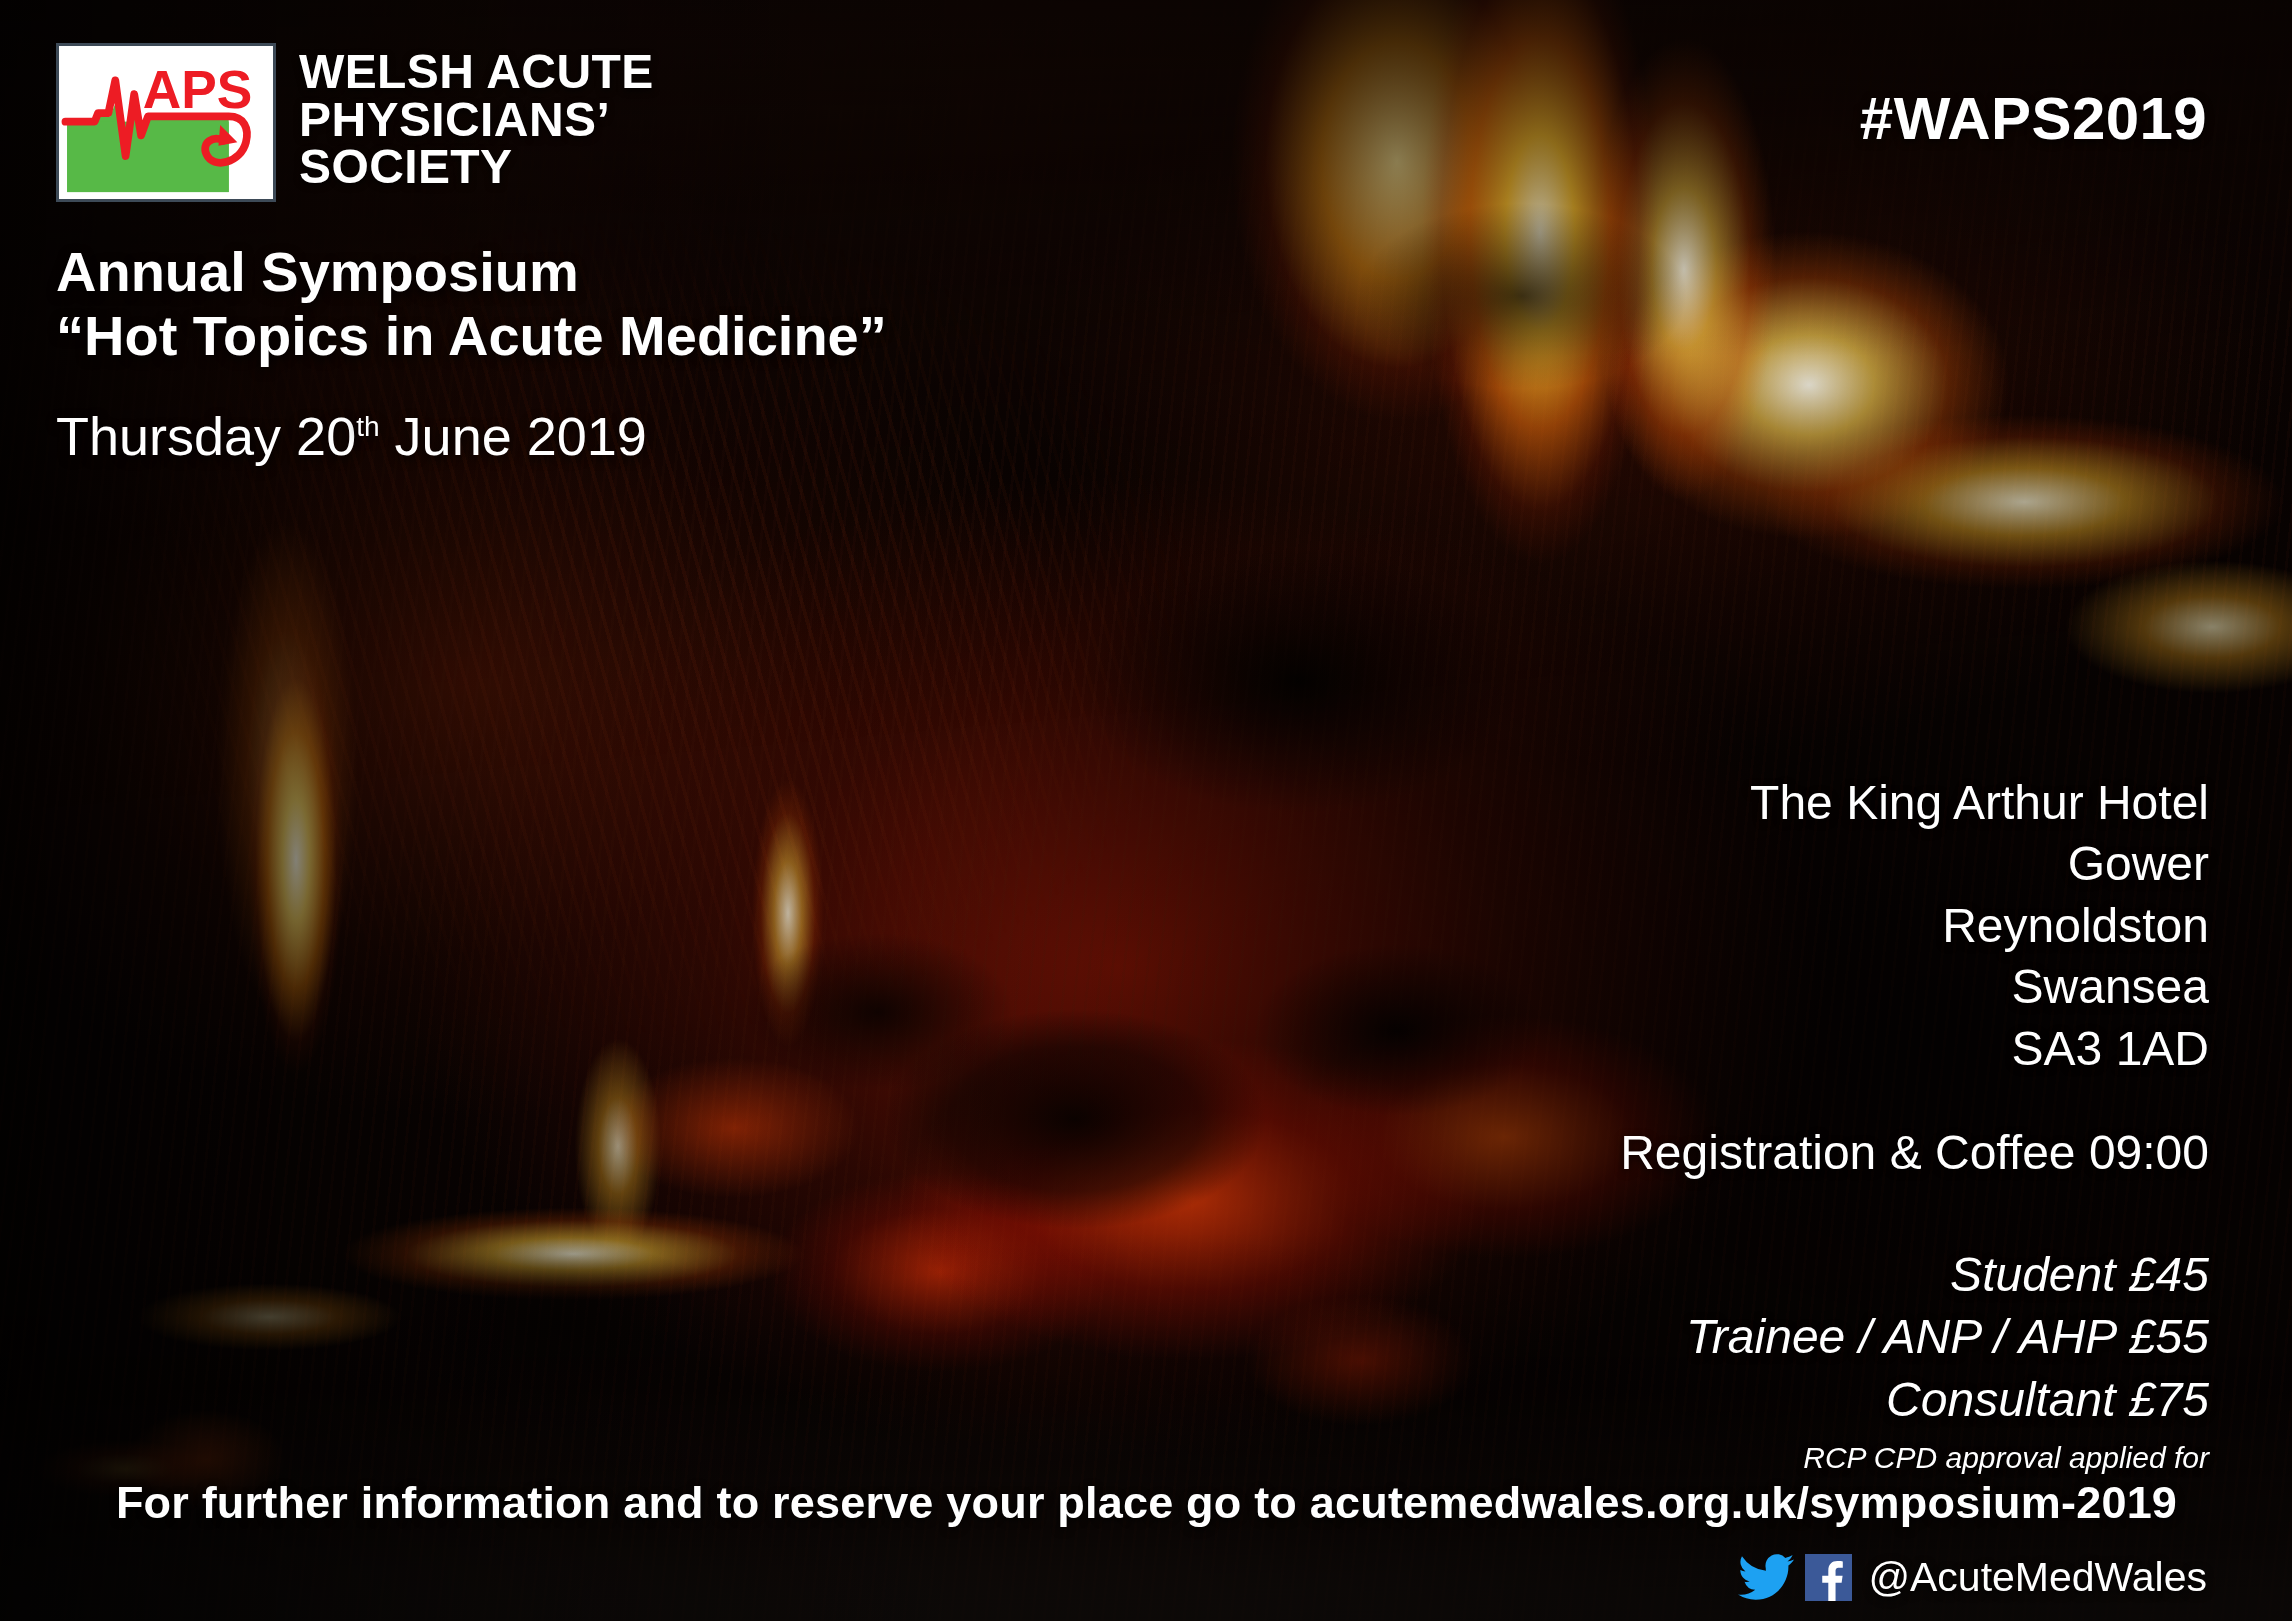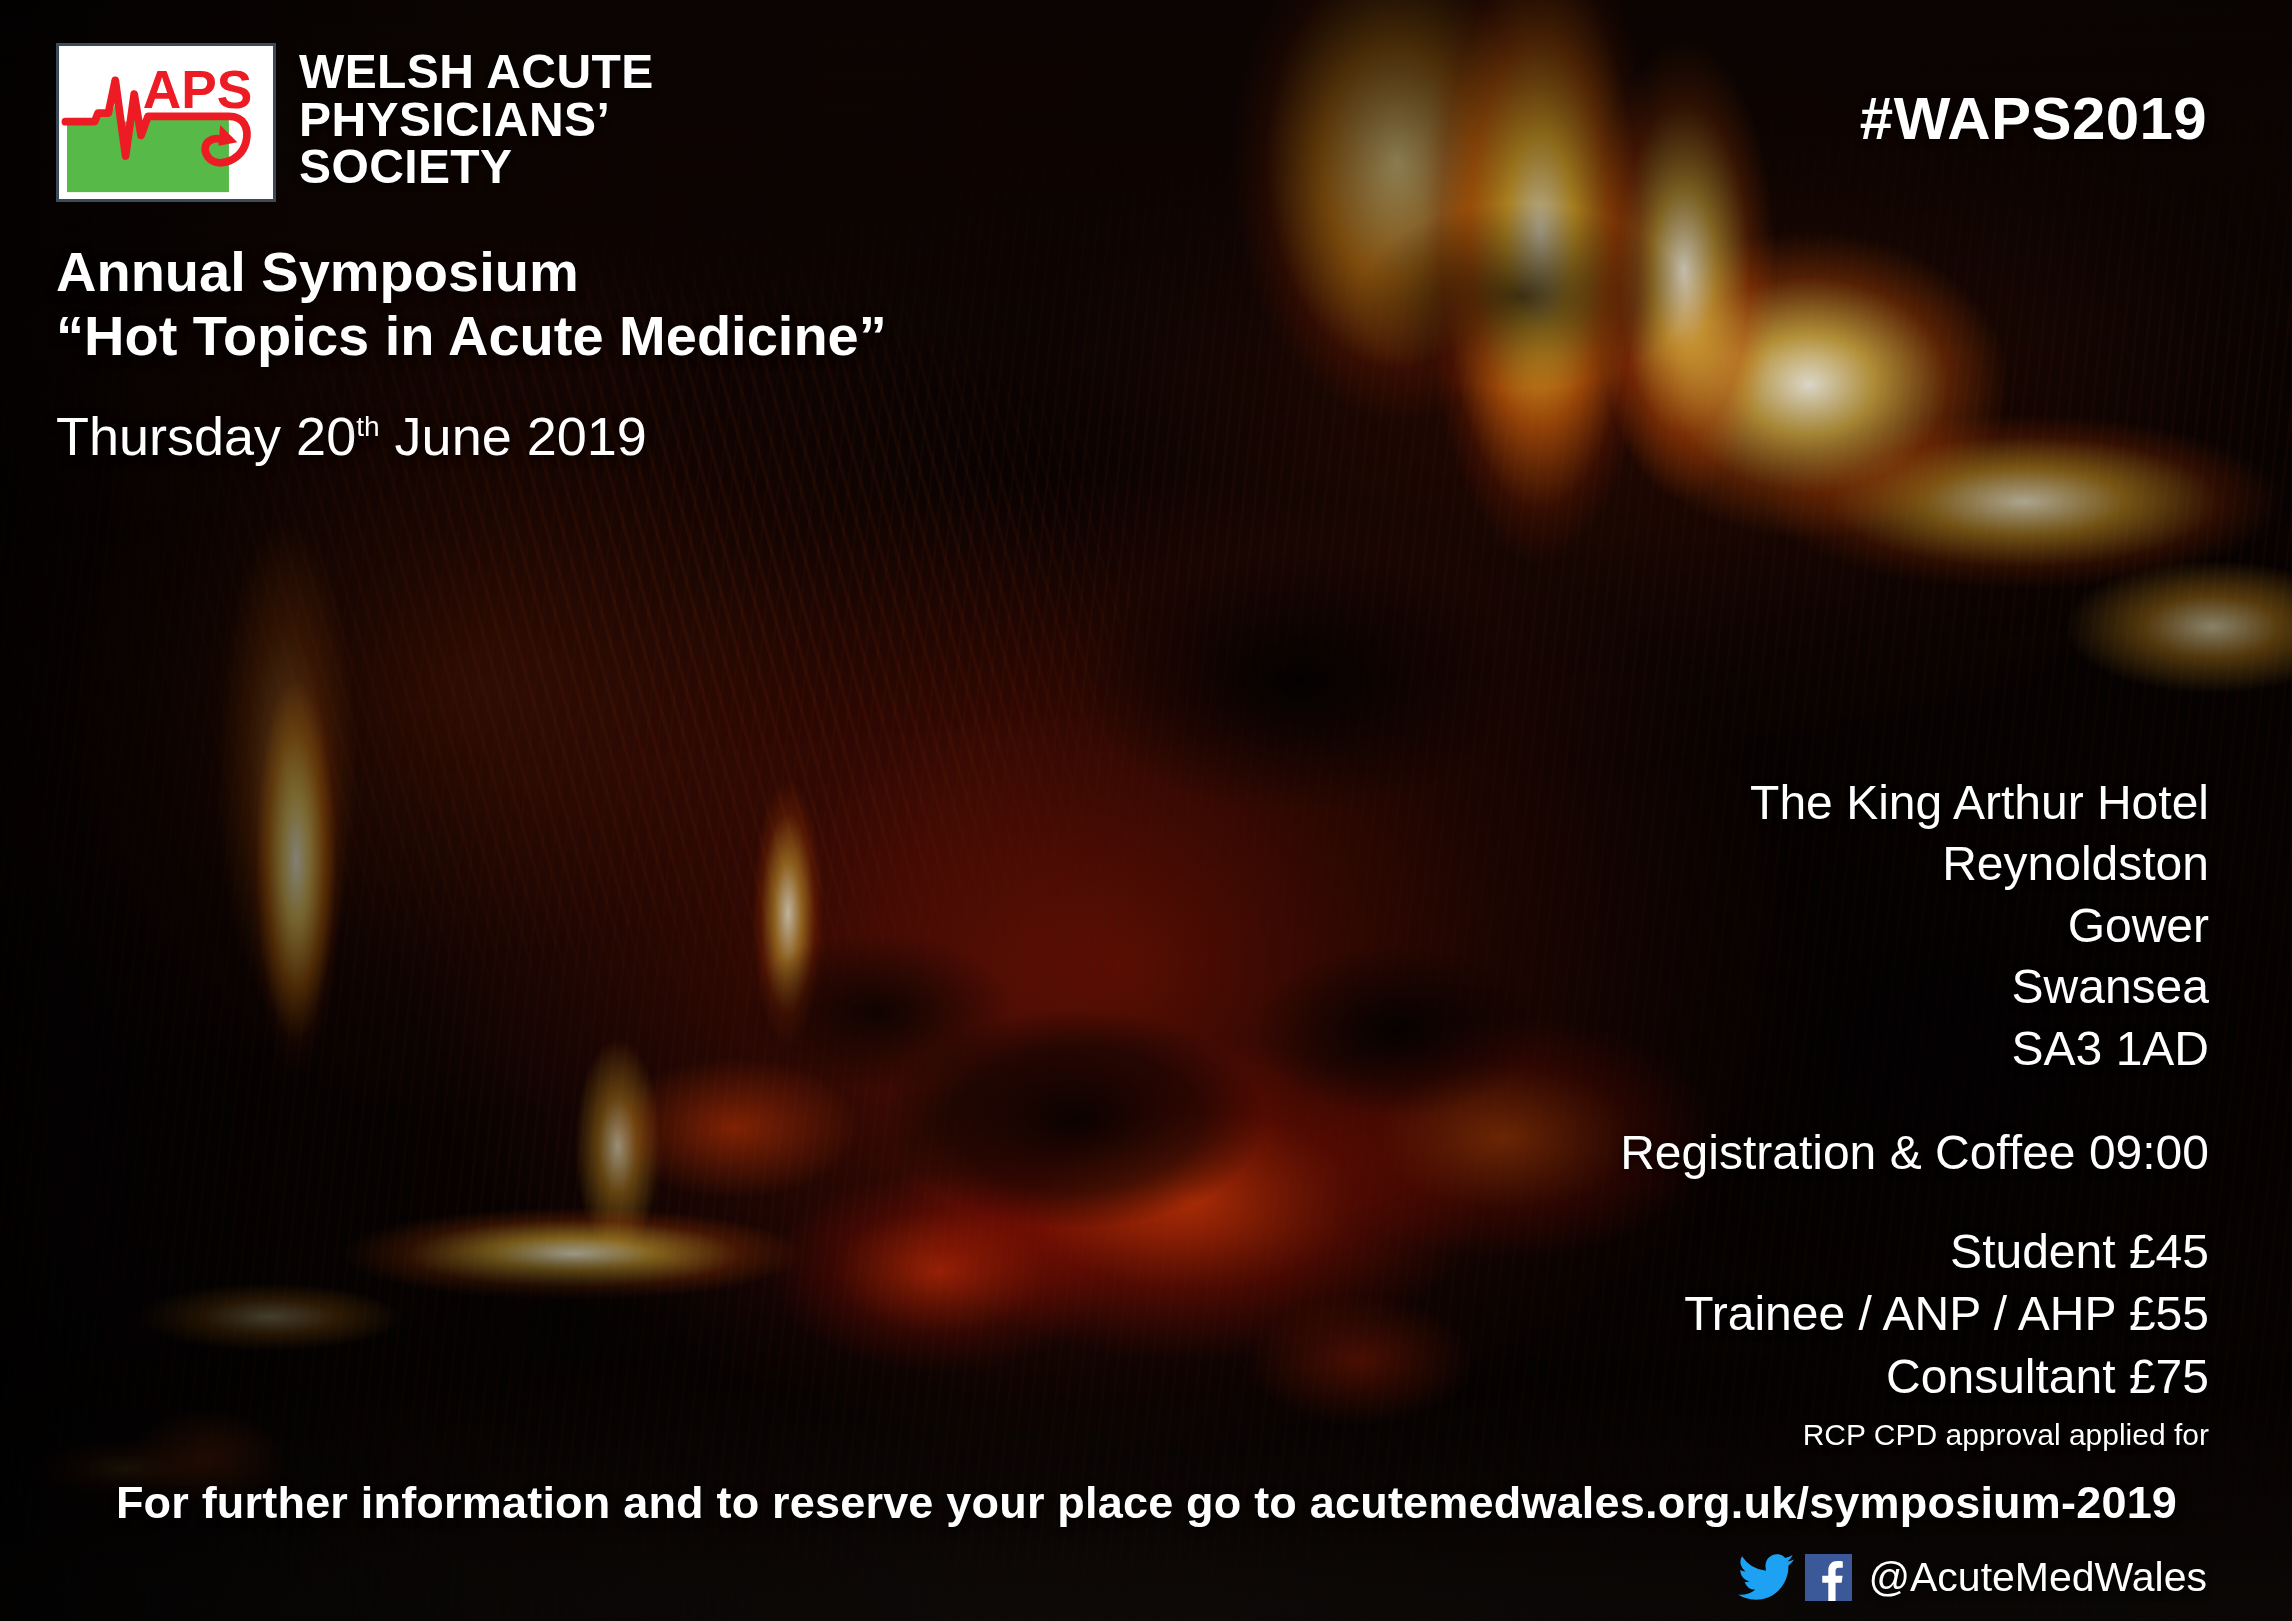--- a/index.html
+++ b/index.html
@@ -207,21 +207,21 @@
     font-size: 48px;
     line-height: 1.28;
     text-shadow: 0 1.8px 8px rgba(0,0,0,0.9);
   }
   .reg-line {
     margin-top: 45px;
     font-size: 48px;
     line-height: 1.2;
     text-shadow: 0 1.8px 8px rgba(0,0,0,0.9);
   }
-  .price-block { margin-top: 39px; }
+  .price-block { margin-top: 62px; font-style: italic; }
   .price-line {
     font-size: 48px;
     line-height: 1.3;
     text-shadow: 0 1.8px 8px rgba(0,0,0,0.9);
   }
   .cpd-note {
     margin-top: 9px;
     font-size: 30px;
     line-height: 1.2;
     text-shadow: 0 1.8px 7.2px rgba(0,0,0,0.9);
@@ -307,22 +307,22 @@
       <span>Annual Symposium</span>
       <span class="line2">“Hot Topics in Acute Medicine”</span>
     </div>
 
     <div class="event-date"><span>Thursday 20</span><sup>th</sup><span> June 2019</span></div>
 
     <div class="info-col">
 
       <div>
         <div class="venue-line">The King Arthur Hotel</div>
+        <div class="venue-line">Gower</div>
         <div class="venue-line">Reynoldston</div>
-        <div class="venue-line">Gower</div>
         <div class="venue-line">Swansea</div>
         <div class="venue-line">SA3 1AD</div>
       </div>
 
       <div class="reg-line">Registration &amp; Coffee 09:00</div>
 
       <div class="price-block">
         <div class="price-line">Student £45</div>
         <div class="price-line">Trainee / ANP / AHP £55</div>
         <div class="price-line">Consultant £75</div>

